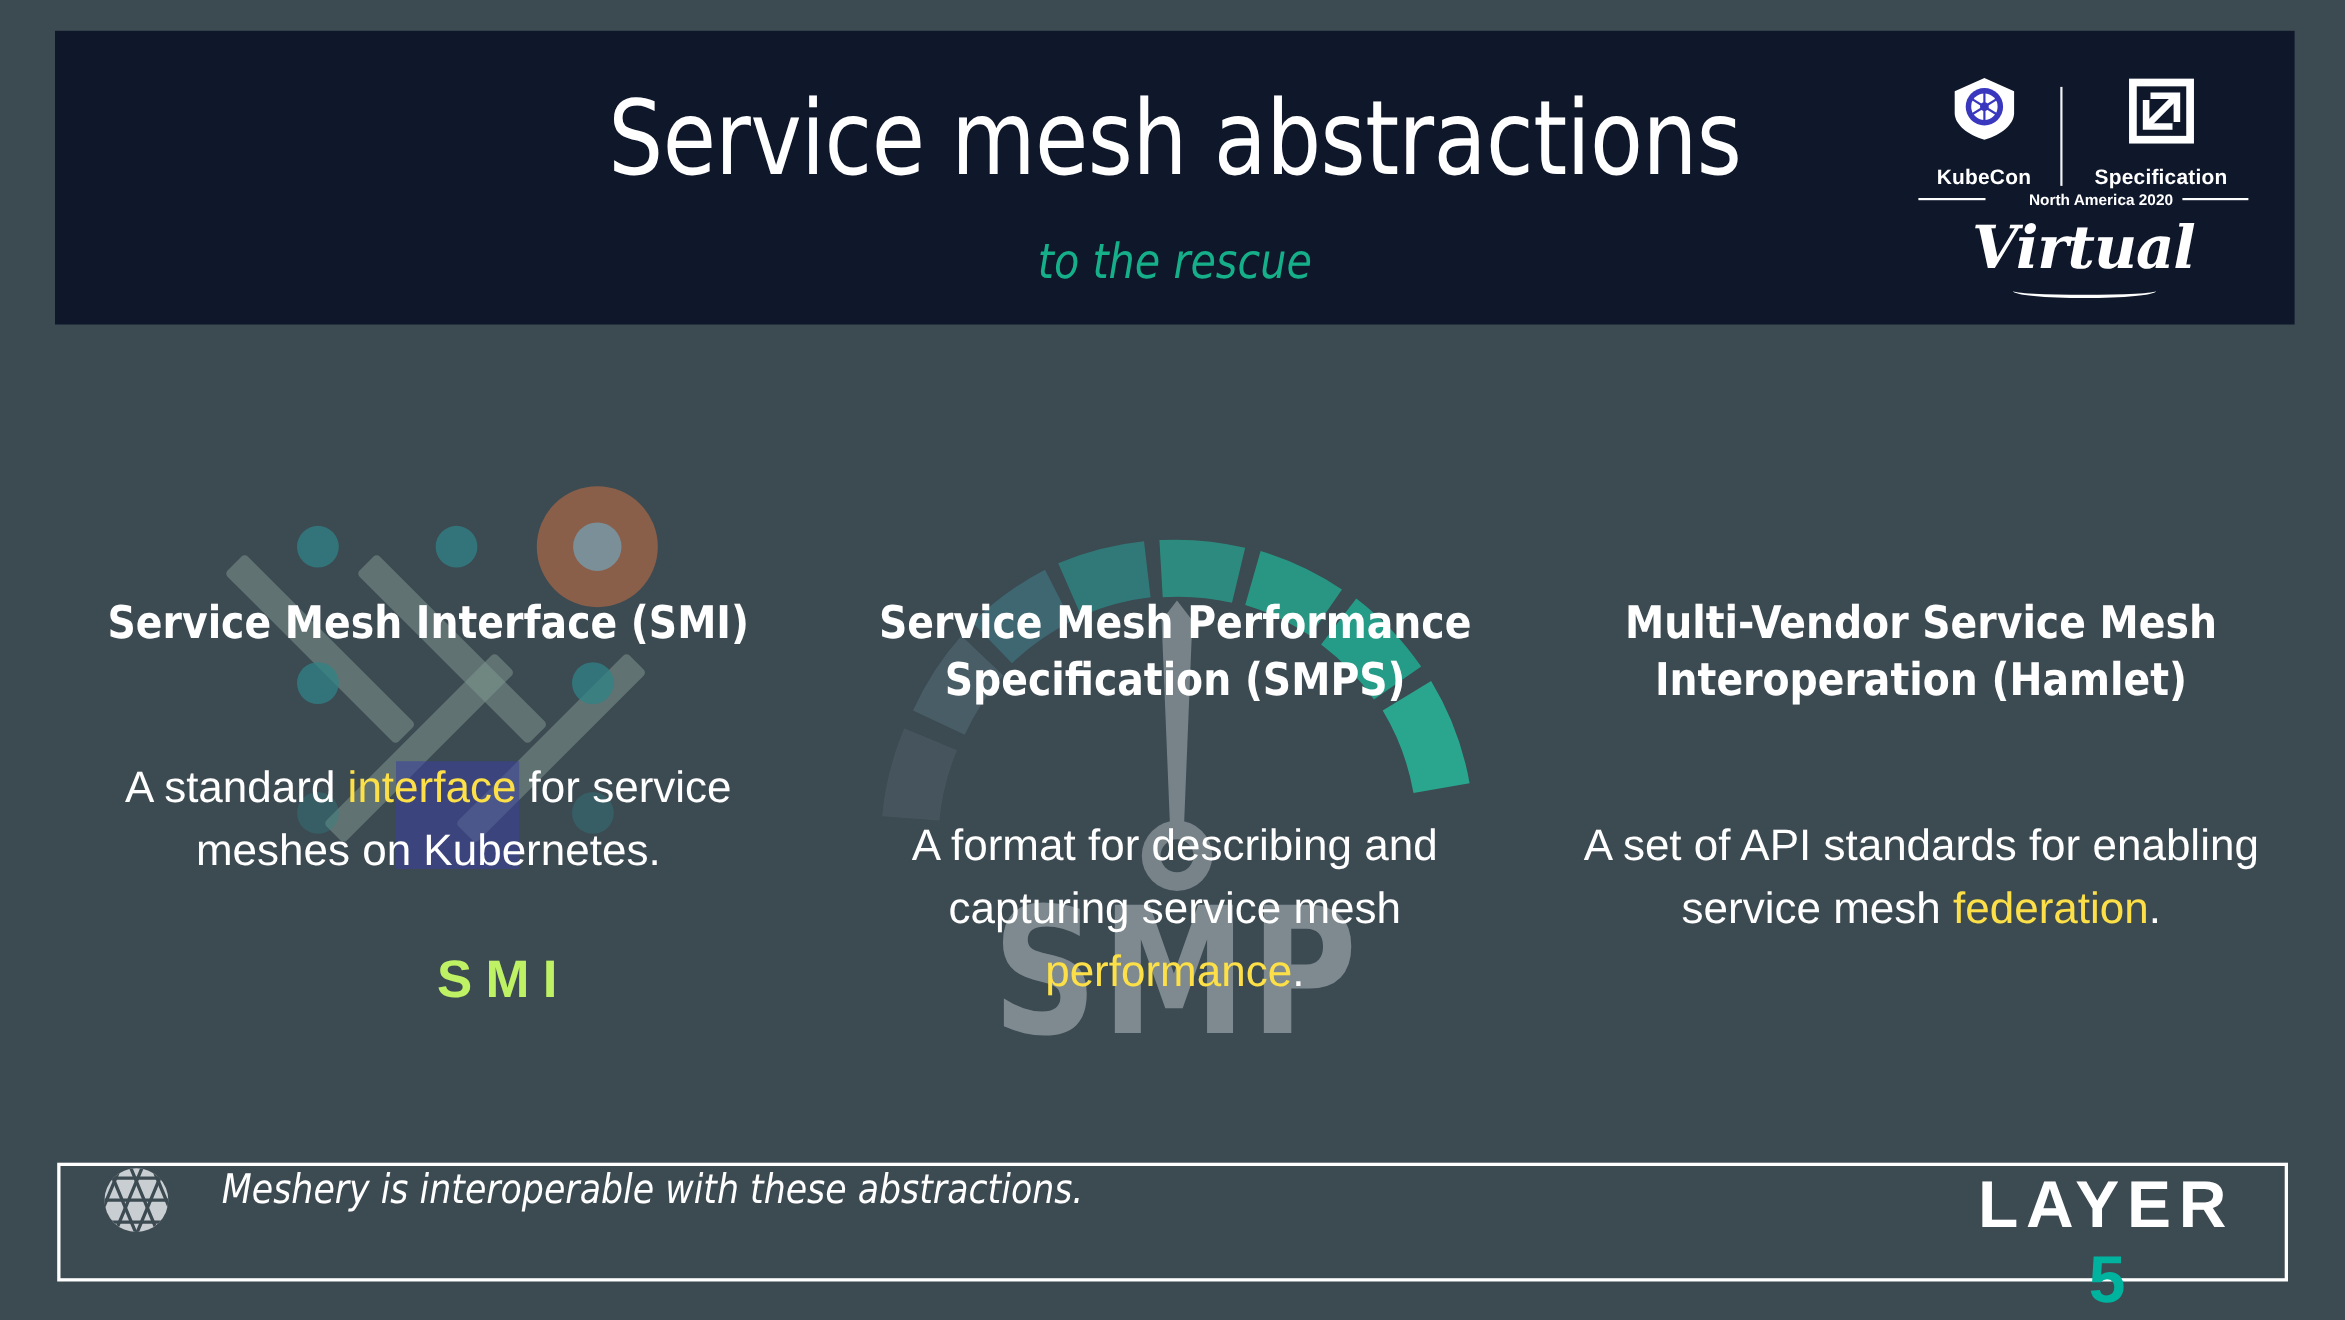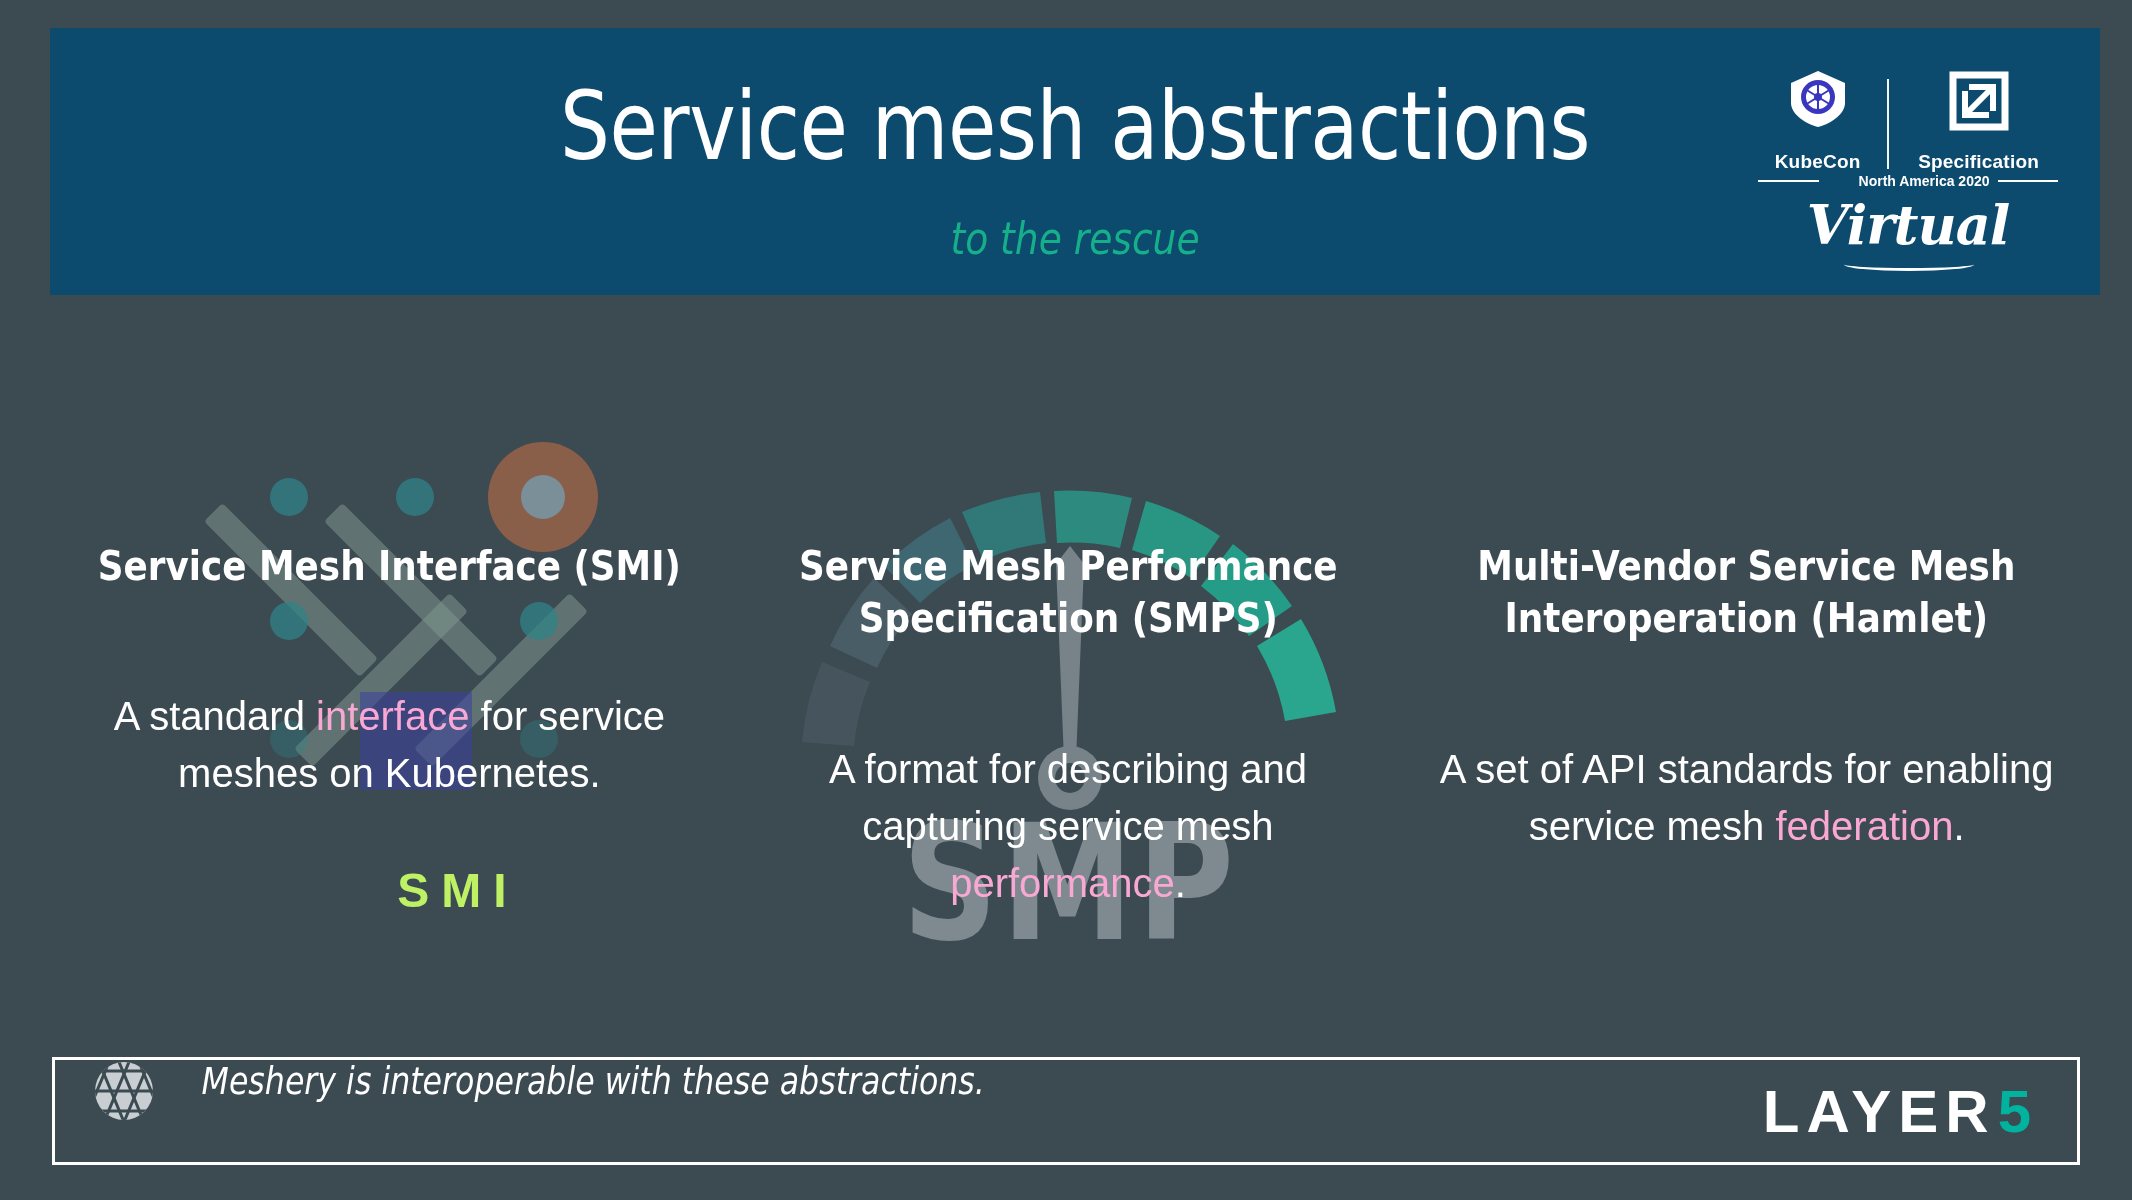--- a/index.html
+++ b/index.html
@@ -16,22 +16,21 @@
     font-family: "Liberation Sans", sans-serif;
   }
 
   
   .header {
     position: absolute;
     left: 50px;
     top: 28px;
     width: 2036px;
     height: 267px;
-    background: #0c4a6e;
-    padding-left: 14px;
+    background: #0f172a;
   }
   .header-title {
     position: absolute;
     left: 0;
     right: 0;
     top: 50px;
     text-align: center;
     color: #ffffff;
     font-size: 94px;
     font-weight: 400;
@@ -234,21 +233,21 @@
     margin: 0;
   }
   .col-body {
     margin-top: 96px;
     color: #ffffff;
     font-size: 40px;
     line-height: 1.42;
     font-weight: 400;
     font-family: "Liberation Sans", sans-serif;
   }
-  .hl { color: #f9a8d4; }
+  .hl { color: #fde047; }
 
   
   .footer {
     position: absolute;
     left: 52px;
     top: 1057px;
     width: 2028px;
     height: 108px;
     border: 3px solid #ffffff;
     box-sizing: border-box;
@@ -267,20 +266,21 @@
     font-style: italic;
     font-family: "DejaVu Sans Condensed", "Liberation Sans Narrow", "Liberation Sans", sans-serif;
     transform: scaleX(0.95);
     white-space: nowrap;
   }
   .layer5-logo {
     margin-left: auto;
     margin-right: 46px;
     display: flex;
     align-items: center;
+    flex-direction: column;
   }
   .l5-word {
     color: #ffffff;
     font-size: 60px;
     font-weight: bold;
     letter-spacing: 7px;
     font-family: "Liberation Sans", sans-serif;
   }
   .l5-five {
     color: #00b39f;

